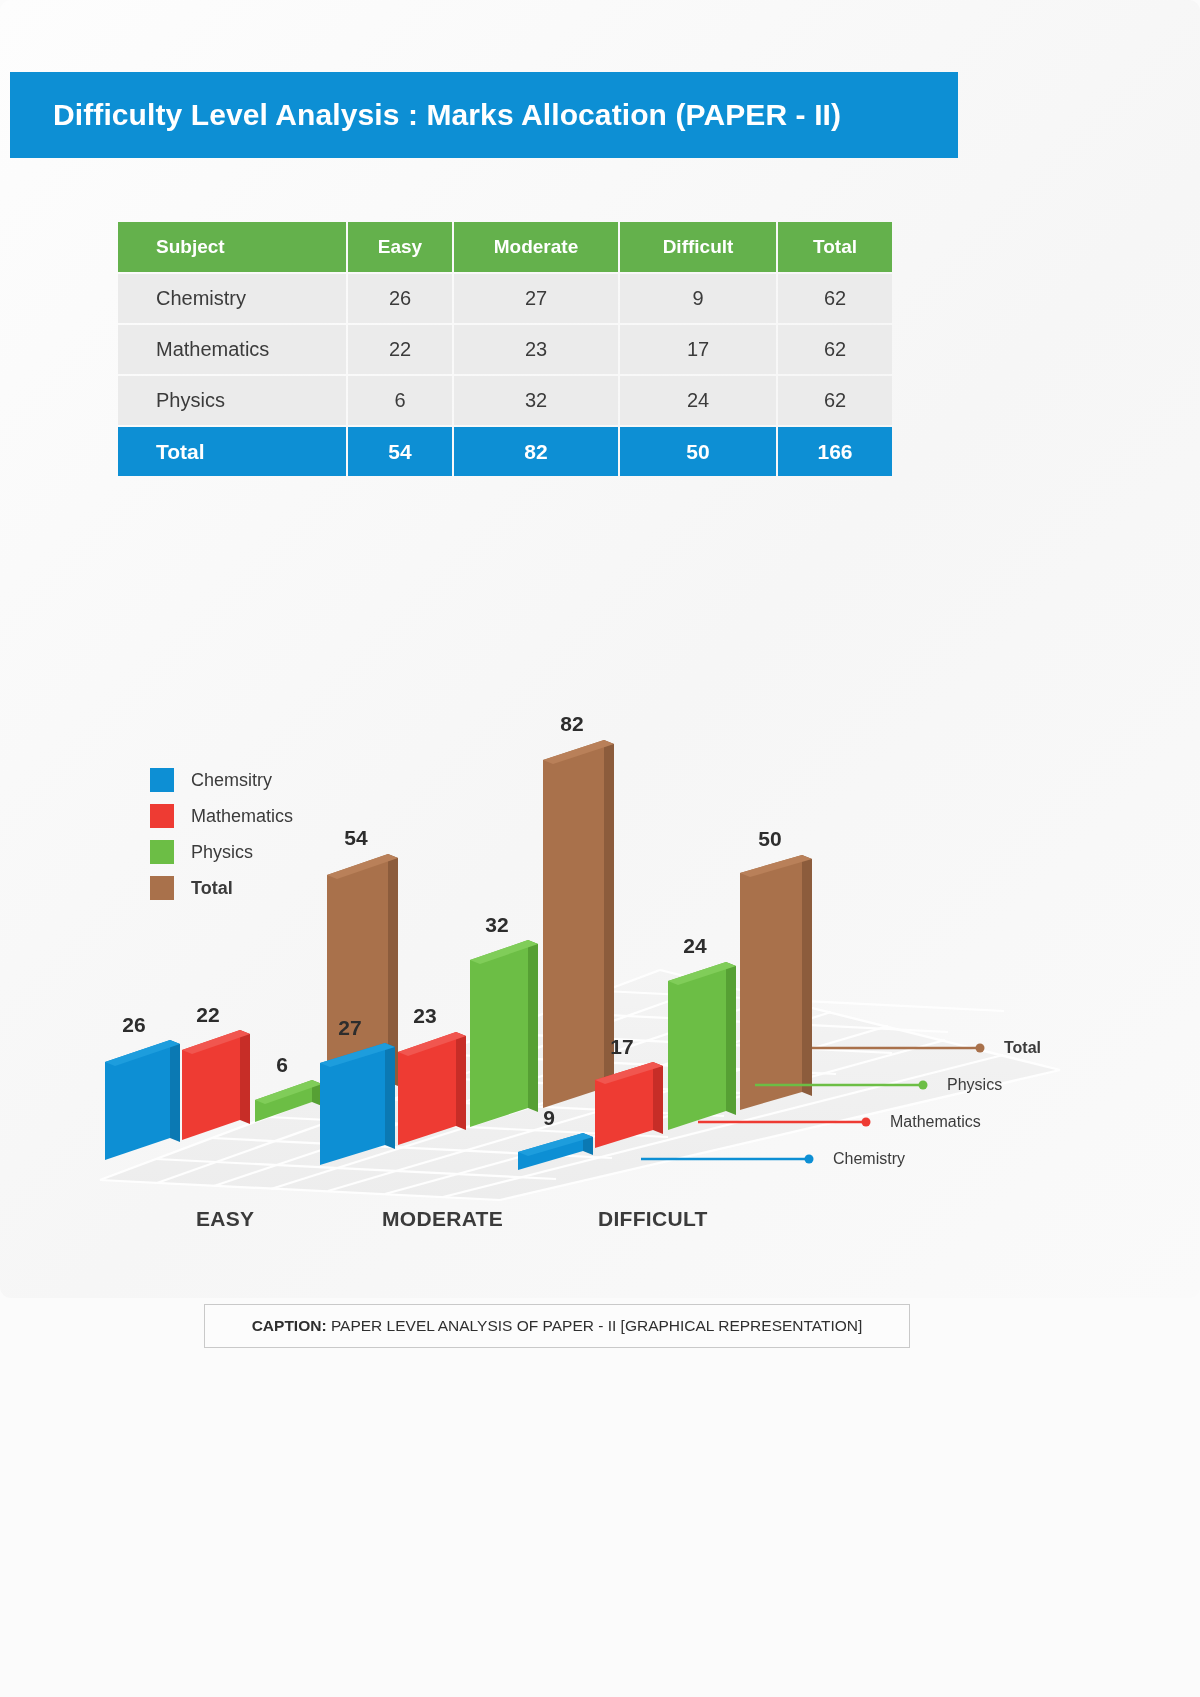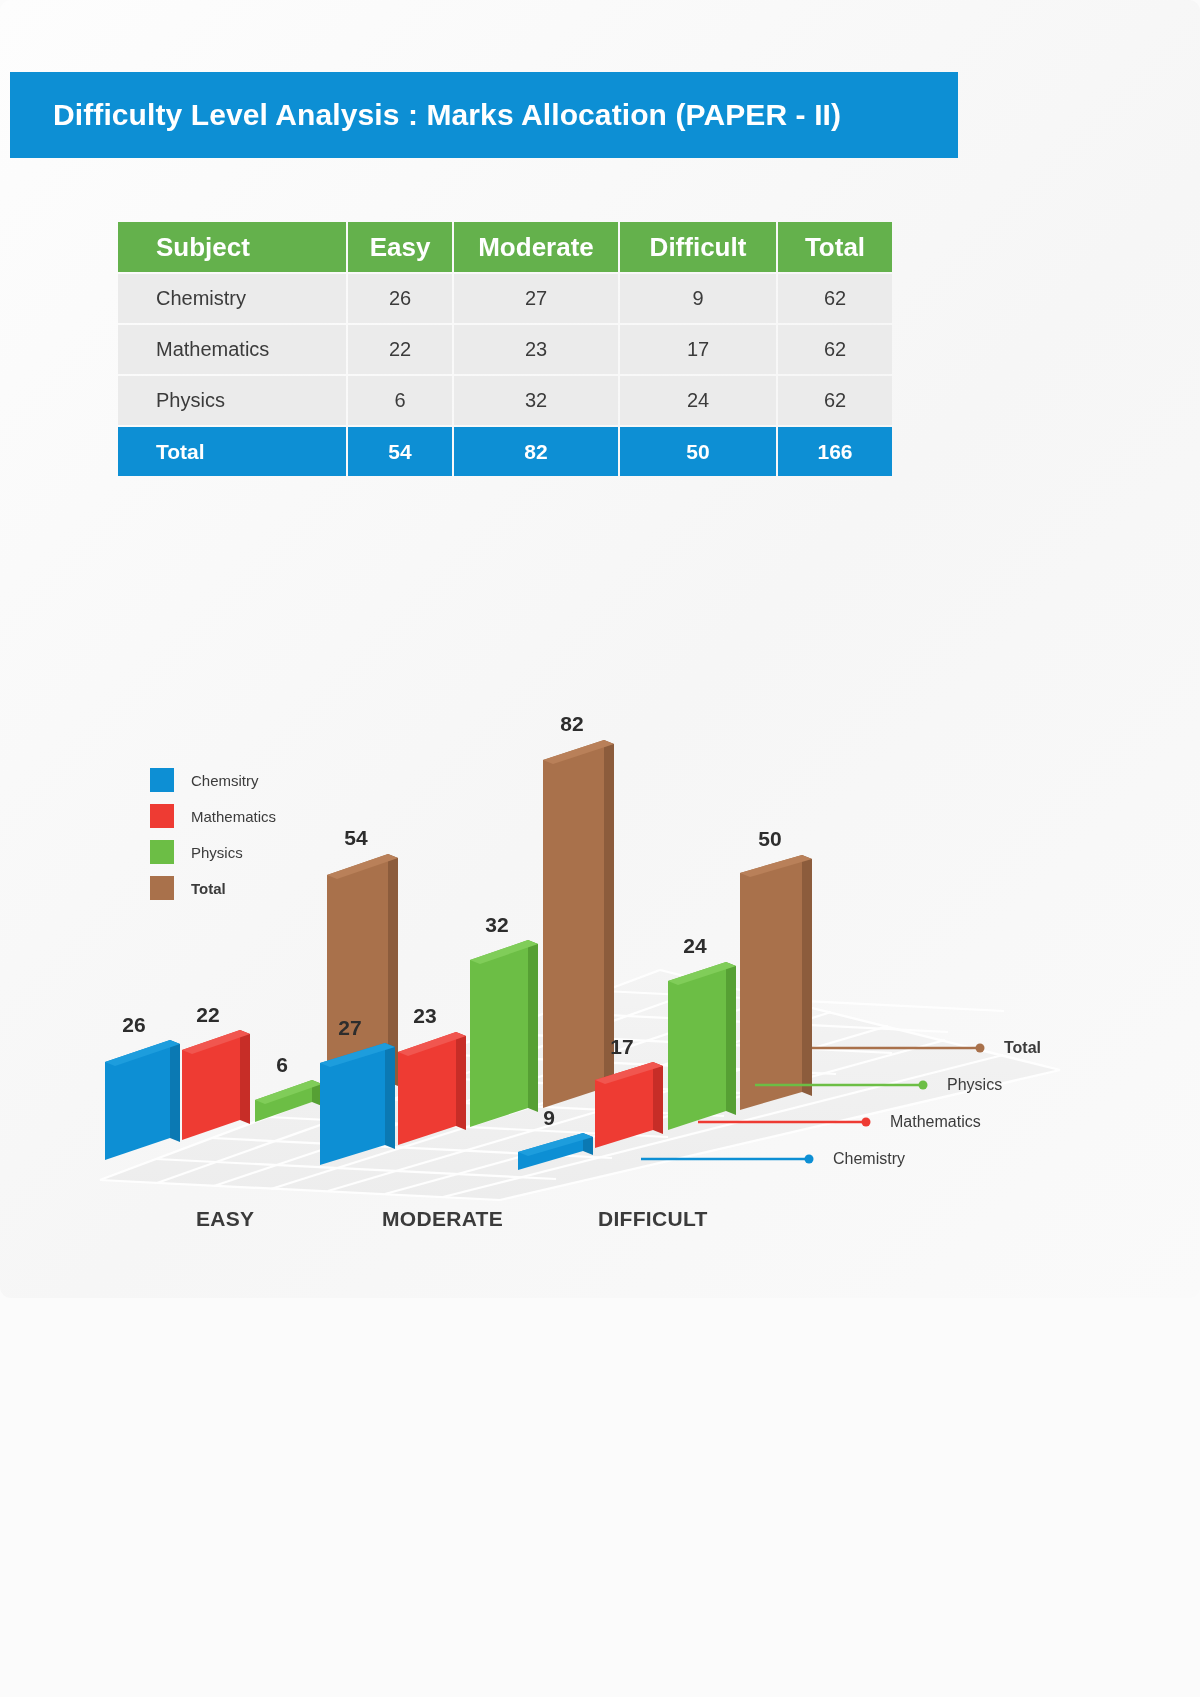--- a/index.html
+++ b/index.html
@@ -58,21 +58,21 @@
   .data-table col.c-subject  { width: 228px; }
   .data-table col.c-easy     { width: 104px; }
   .data-table col.c-moderate { width: 164px; }
   .data-table col.c-difficult{ width: 156px; }
   .data-table col.c-total    { width: 114px; }
 
   .data-table thead th {
     background: #64b14c;
     color: #ffffff;
     font-weight: bold;
-    font-size: 26px;
+    font-size: 19px;
     height: 50px;
   }
   .data-table thead th.left { text-align: left; padding-left: 38px; }
 
   .data-table tbody td {
     background: #ebebeb;
     color: #3b3b3b;
     font-weight: normal;
   }
   .data-table tbody td.left { text-align: left; padding-left: 38px; }
@@ -106,21 +106,21 @@
     align-items: center;
     height: 36px;
   }
   .legend-swatch {
     width: 24px;
     height: 24px;
     margin-right: 17px;
     flex: 0 0 auto;
   }
   .legend-label {
-    font-size: 15px;
+    font-size: 18px;
     color: #3b3b3b;
   }
   .legend-item.bold .legend-label { font-weight: bold; }
 
   
   .callout {
     position: absolute;
     font-size: 16px;
     color: #3b3b3b;
     white-space: nowrap;
@@ -394,14 +394,19 @@
 
   <div class="callout bold" id="callout-total">Total</div>
   <div class="callout" id="callout-physics">Physics</div>
   <div class="callout" id="callout-math">Mathematics</div>
   <div class="callout" id="callout-chemistry">Chemistry</div>
 
   <div class="cat-label" id="cat-easy">EASY</div>
   <div class="cat-label" id="cat-moderate">MODERATE</div>
   <div class="cat-label" id="cat-difficult">DIFFICULT</div>
 
+  <div class="caption-box">
+    <div class="caption-text">
+      <span class="cap-key">CAPTION:</span><span> PAPER LEVEL ANALYSIS OF PAPER - II [GRAPHICAL REPRESENTATION]</span>
+    </div>
+  </div>
 
 </div>
 
 </body></html>

